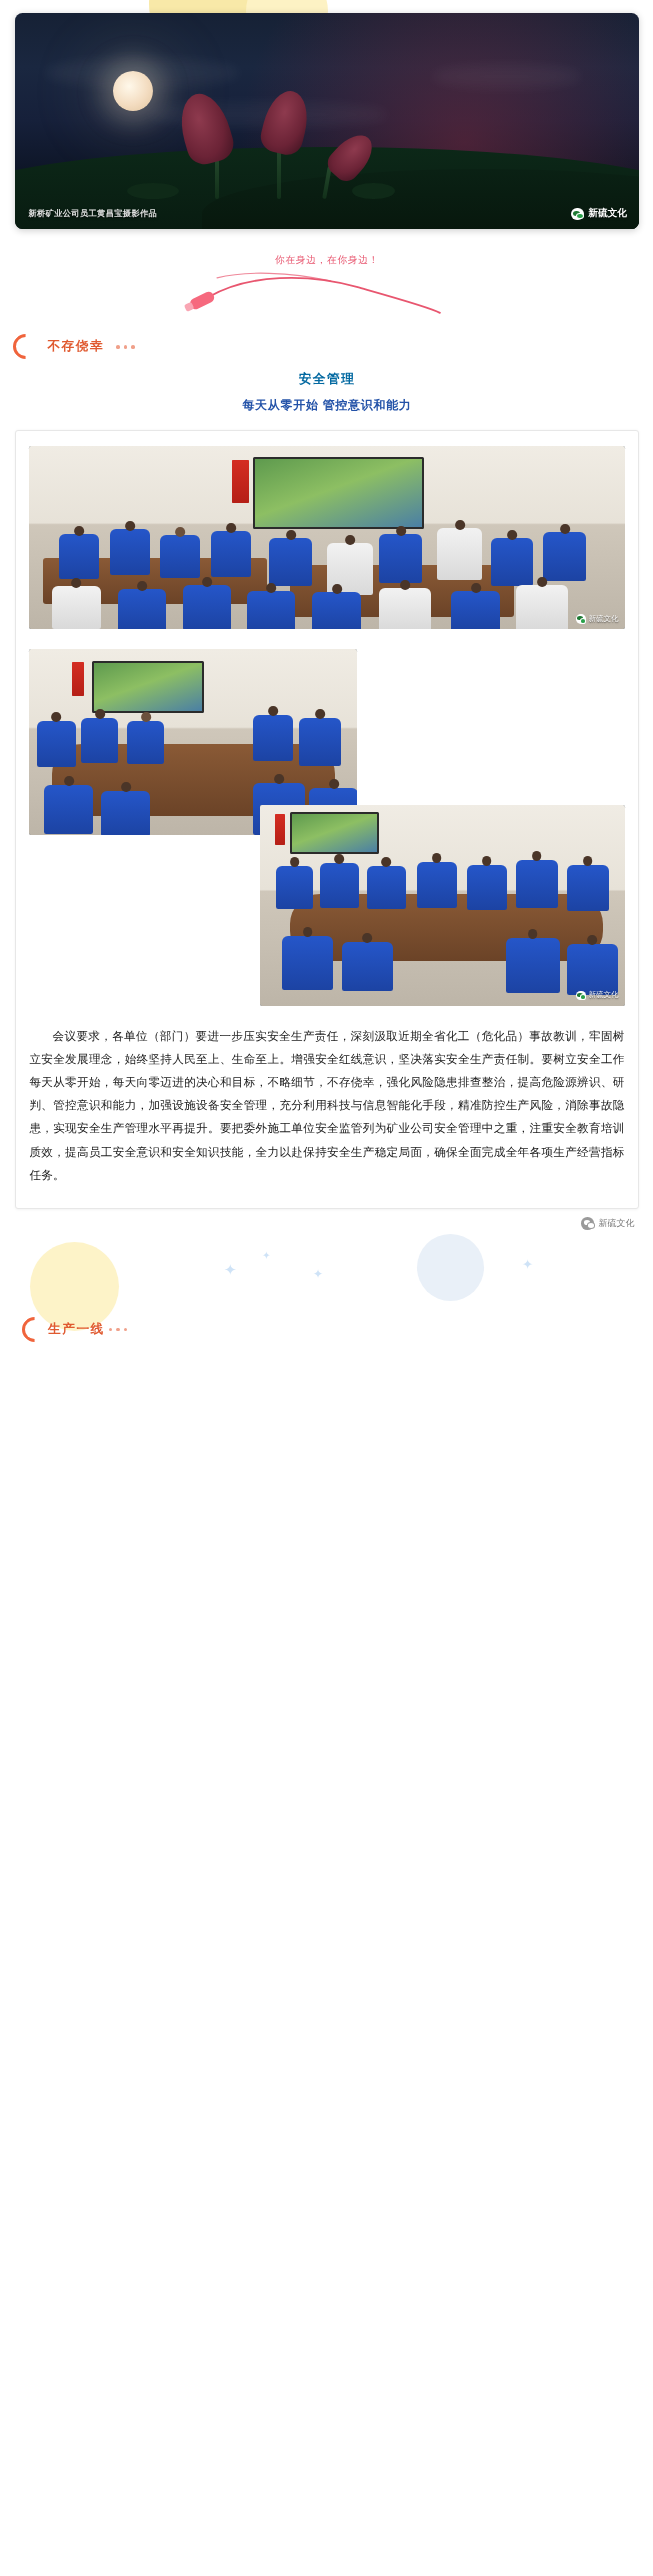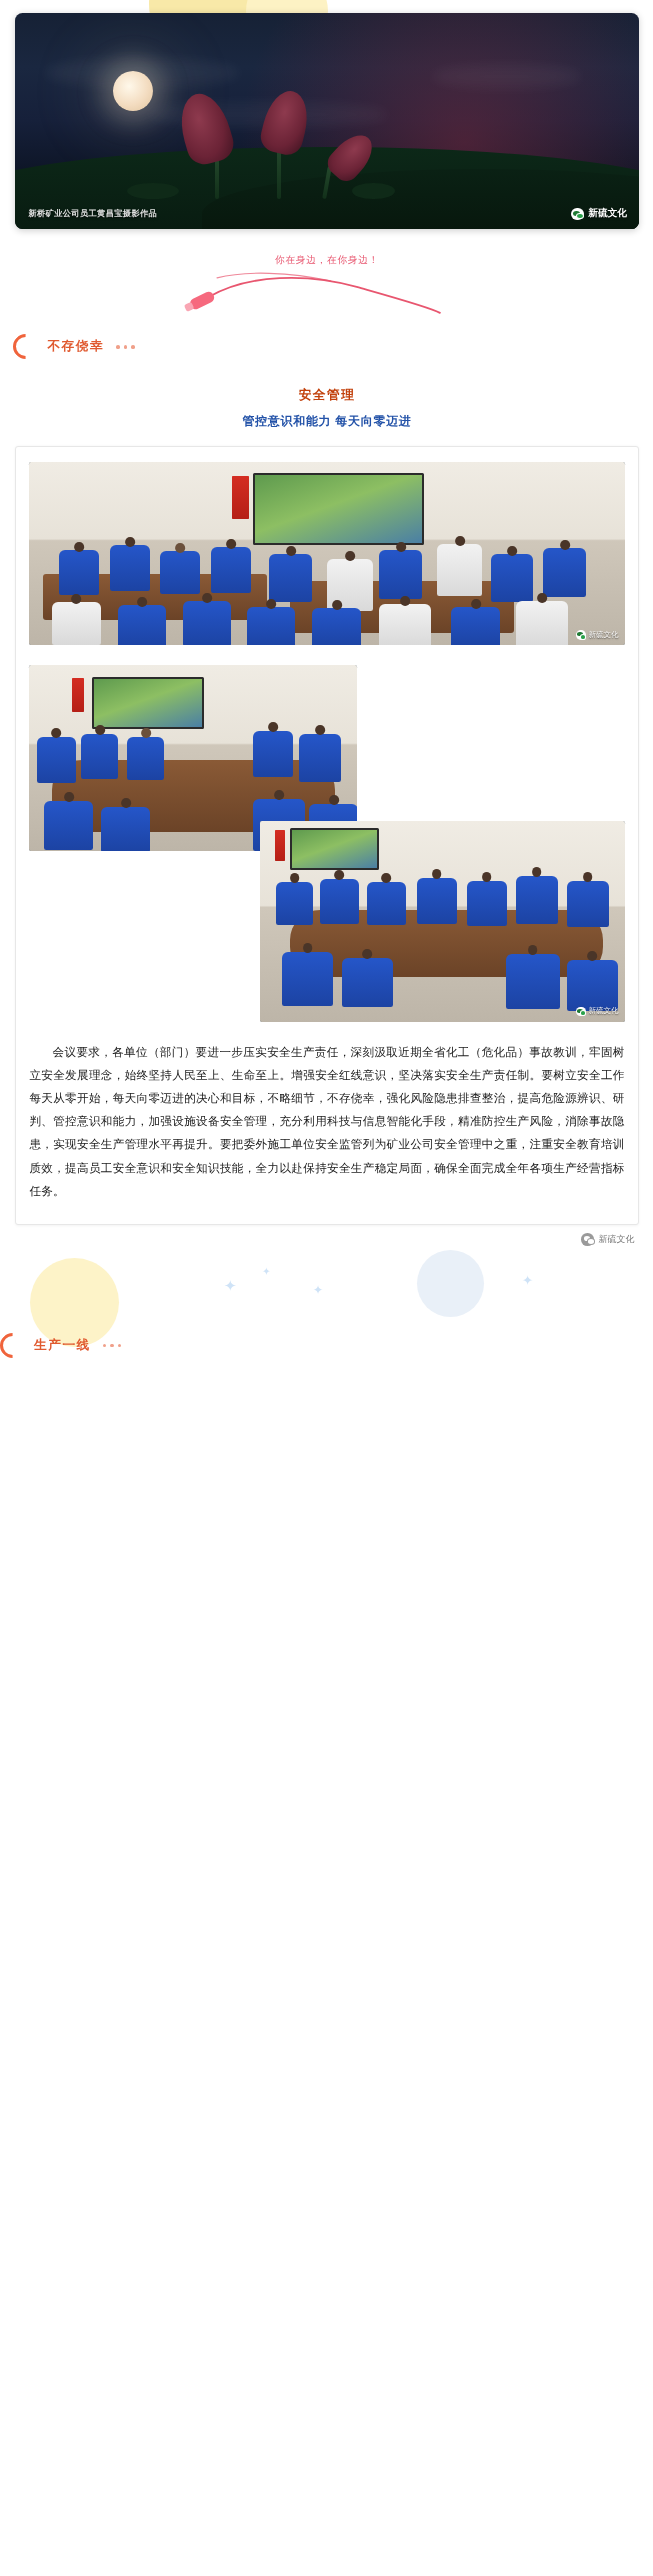--- a/index.html
+++ b/index.html
@@ -211,25 +211,25 @@
     border-radius: 50%;
     background: #f0a08a;
     display: block;
   }
 
   
   .t-main {
     position: relative;
     z-index: 2;
     text-align: center;
-    color: #c2410c;
+    color: #0369a1;
     font-size: 12.7px;
     font-weight: bold;
     letter-spacing: 1.5px;
-    margin-top: 23px;
+    margin-top: 7px;
   }
   .t-sub {
     position: relative;
     z-index: 2;
     text-align: center;
     color: #2352a8;
     font-size: 12px;
     font-weight: bold;
     letter-spacing: 0.7px;
     margin-top: 9px;
@@ -358,22 +358,22 @@
   .blob-foot-2 {
     position: absolute;
     width: 67px; height: 67px;
     border-radius: 50%;
     background: #e9f0f8;
     left: 417px; top: 0px;
     z-index: 0;
   }
   .sec-head-bottom {
     position: absolute;
-    left: 0; bottom: 4.5px;
-    display: flex; align-items: center; gap: 9px;
+    left: 22px; bottom: 4.5px;
+    display: flex; align-items: center; gap: 1px;
     z-index: 2;
   }
 </style>
 </head>
 <body>
 
 <div class="blob blob-yellow-tl"></div>
 <div class="blob blob-yellow-tr"></div>
 
 <div class="hero-wrap">
@@ -423,21 +423,21 @@
   <span class="arc"></span>
   <span class="sec-title">不存侥幸</span>
   <span class="dots">
       <i></i>
       <i></i>
       <i></i>
     </span>
 </div>
 
 <div class="t-main">安全管理</div>
-<div class="t-sub">管控意识和能力  每天向零迈进</div>
+<div class="t-sub">每天从零开始  管控意识和能力</div>
 
 <div class="card">
 
   <div class="photo p1">
     <div class="room"></div>
     <div class="screen" style="left:224px; top:10.4px; width:171px; height:72px;"></div>
     <div class="flag" style="left:203px; top:13.4px; width:16.4px; height:43px;"></div>
     <div class="table-top" style="left:13.4px; top:112px; width:224px; height:46px;"></div>
     <div class="table-top" style="left:261px; top:119px; width:224px; height:52px;"></div>
     <div class="worker" style="left:30px;  top:88px; width:40px; height:45px;"></div>

